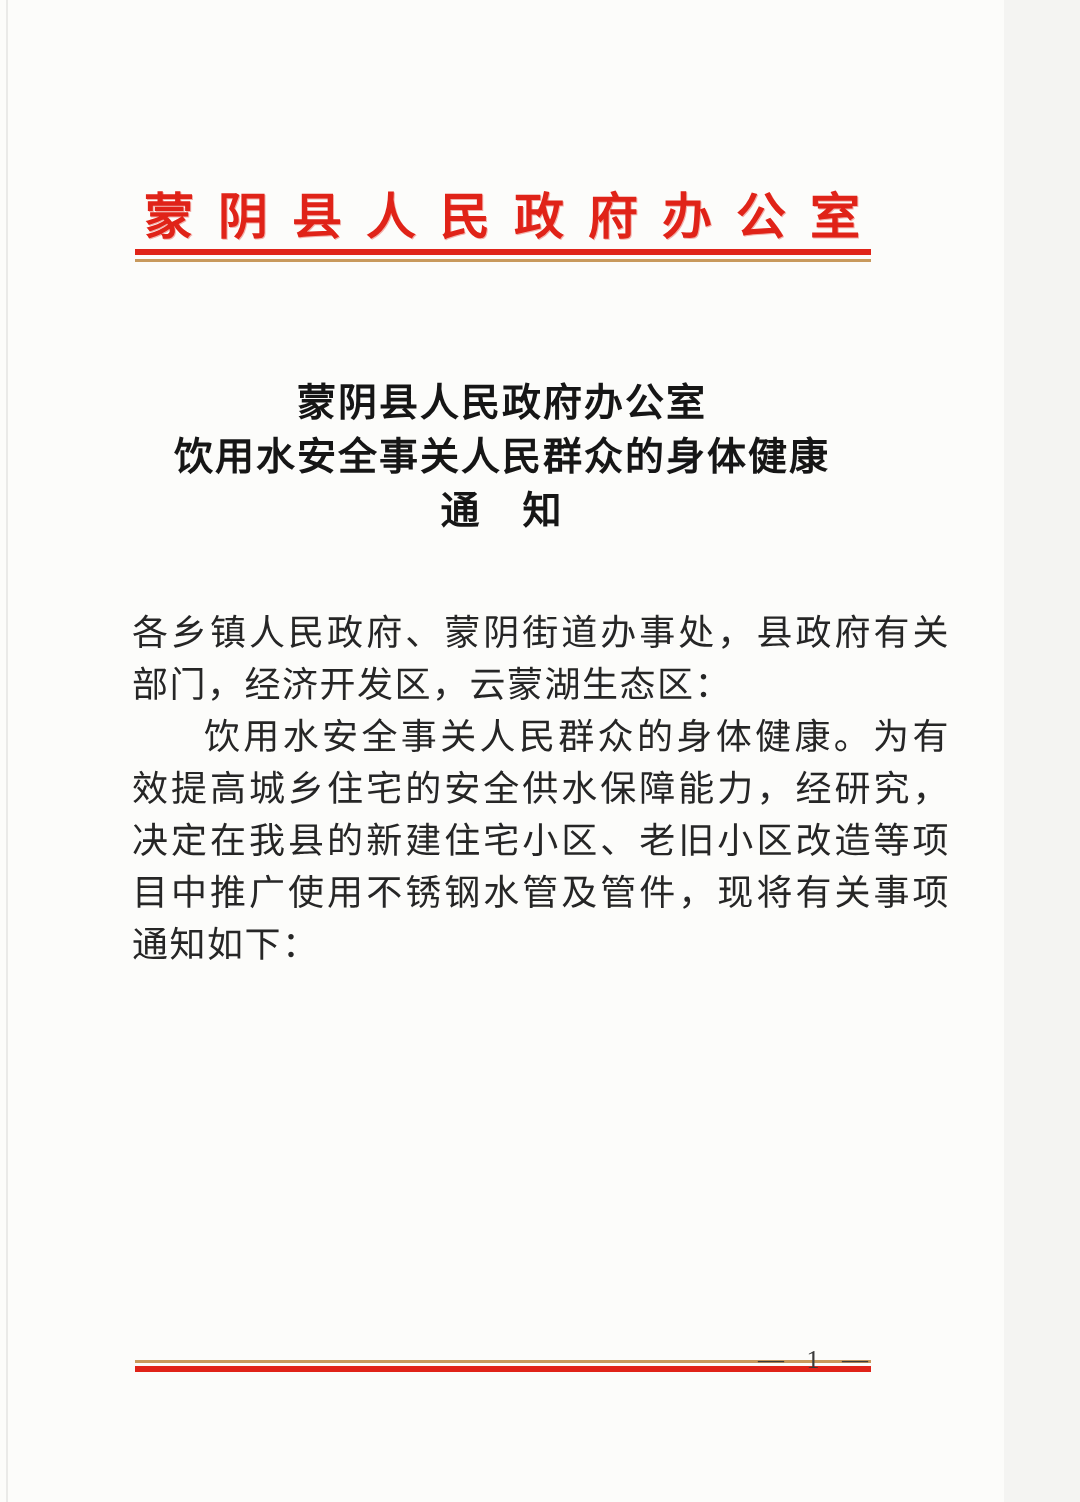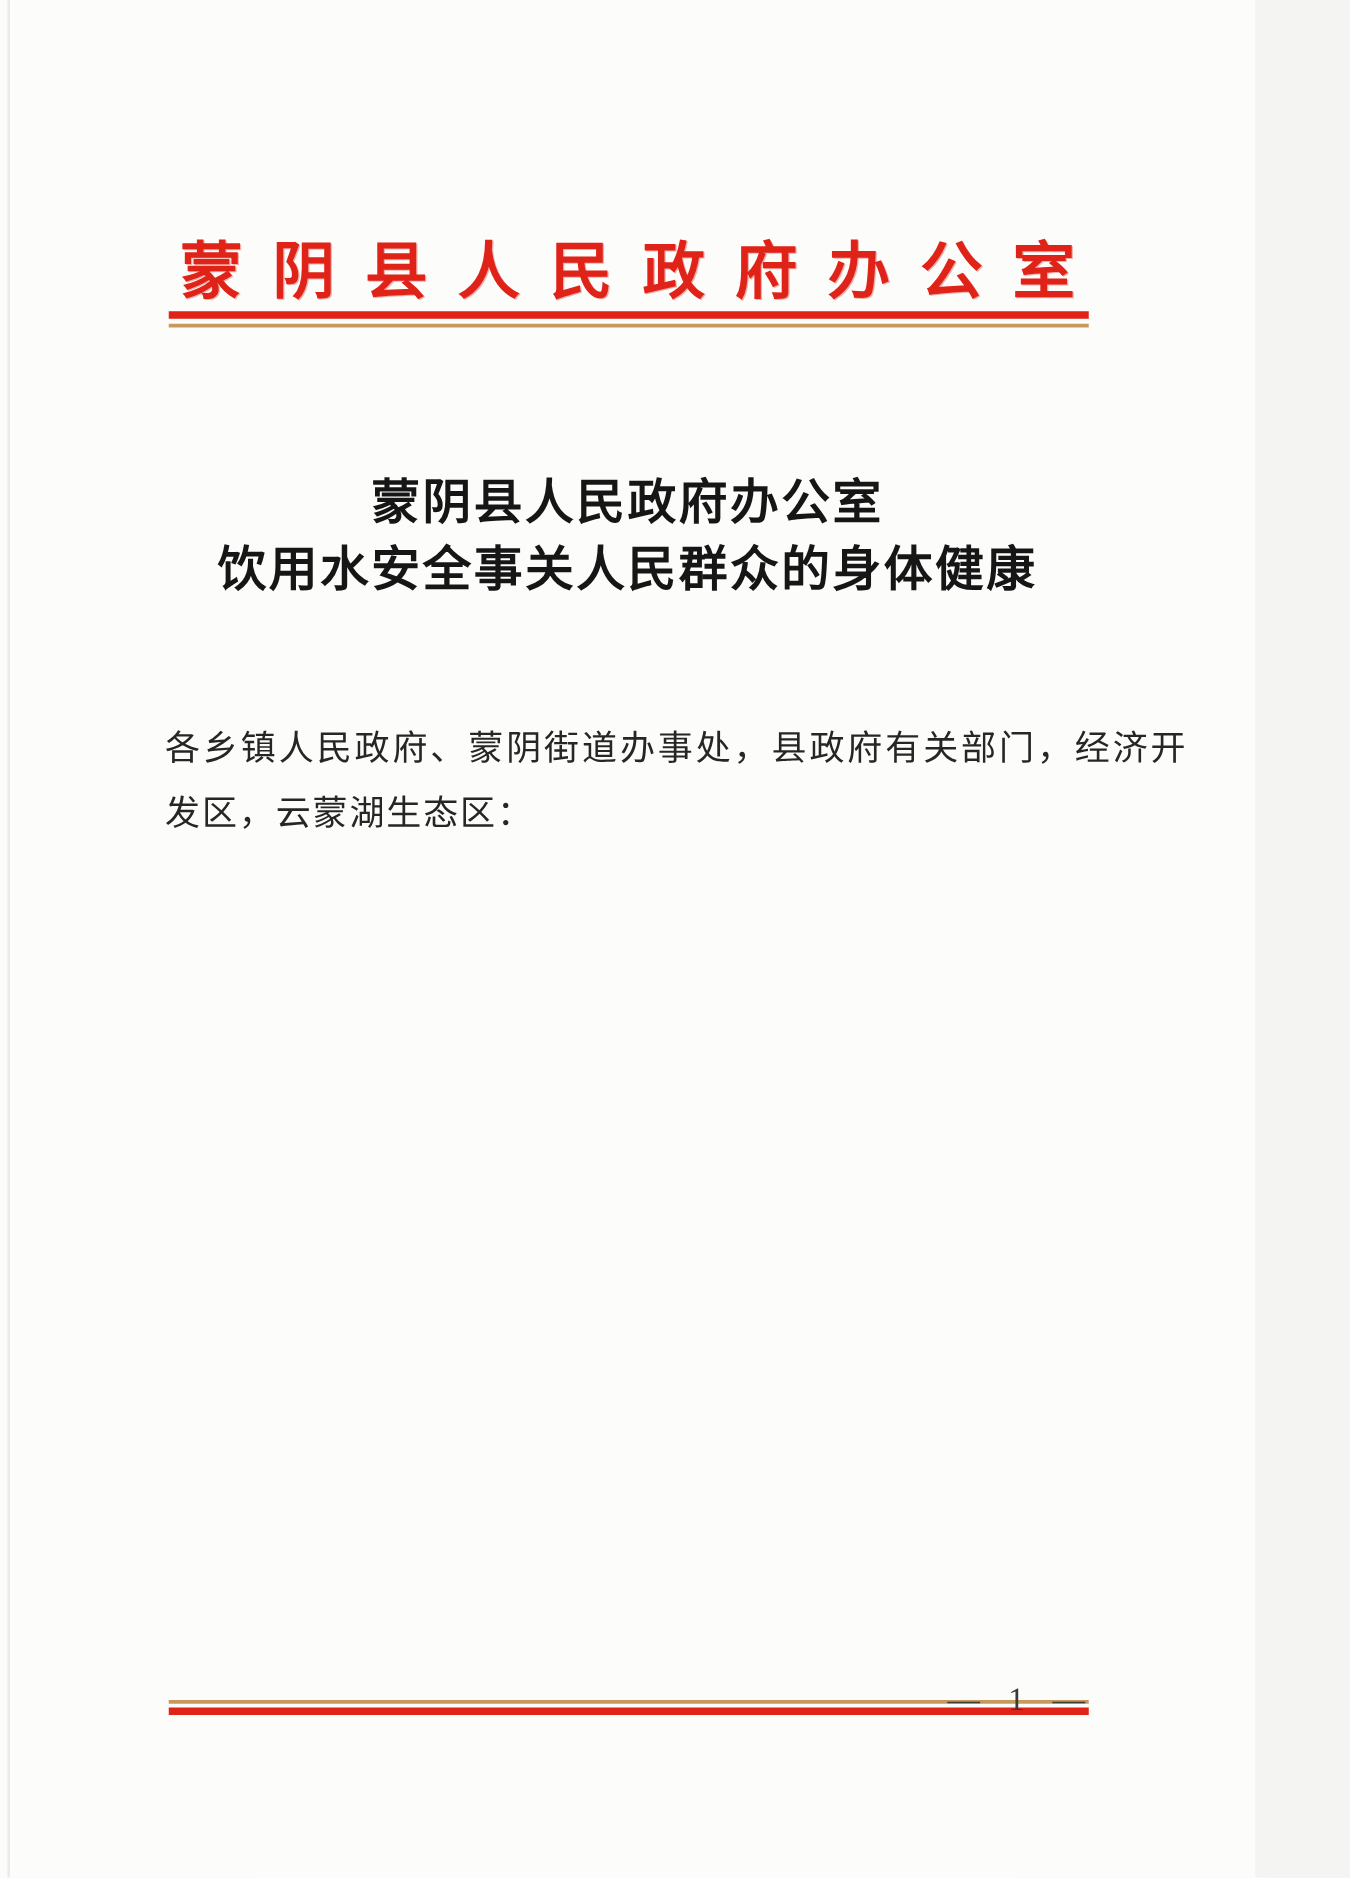--- a/index.html
+++ b/index.html
@@ -60,24 +60,24 @@
     left: 0; right: 0;
     text-align: center;
     font-size: 39px;
     font-weight: bold;
     line-height: 54px;
     letter-spacing: 2px;
     color: #161616;
   }
   .body-text {
     position: absolute;
-    top: 574px;
+    top: 607px;
     left: 132px;
     width: 818px;
-    font-size: 28px;
+    font-size: 36px;
     line-height: 52px;
     letter-spacing: 1.5px;
     color: var(--ink);
     text-align: justify;
   }
   .body-text p {
     margin: 0;
     text-indent: 2em;
   }
   .body-text p.no-indent { text-indent: 0; }
@@ -105,24 +105,26 @@
 <div class="page">
 
   <div class="letterhead">蒙阴县人民政府办公室</div>
 
   <div class="rule rule-red header-rule-red"></div>
   <div class="rule rule-gold header-rule-gold"></div>
 
   <div class="doc-title">
     <div>蒙阴县人民政府办公室</div>
     <div>饮用水安全事关人民群众的身体健康</div>
+    <div>通　知</div>
   </div>
 
   <div class="body-text">
     <p class="no-indent">各乡镇人民政府、蒙阴街道办事处，县政府有关部门，经济开发区，云蒙湖生态区：</p>
+    <p>饮用水安全事关人民群众的身体健康。为有效提高城乡住宅的安全供水保障能力，经研究，决定在我县的新建住宅小区、老旧小区改造等项目中推广使用不锈钢水管及管件，现将有关事项通知如下：</p>
   </div>
 
   <div class="rule rule-gold footer-rule-gold"></div>
   <div class="rule rule-red footer-rule-red"></div>
 
   <div class="page-number">— 1 —</div>
 
 </div>
 
 </body></html>

